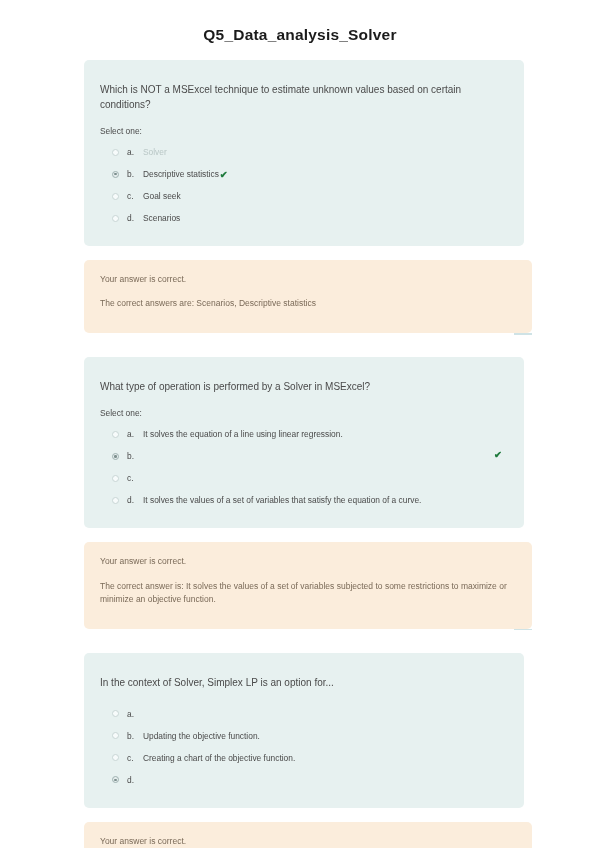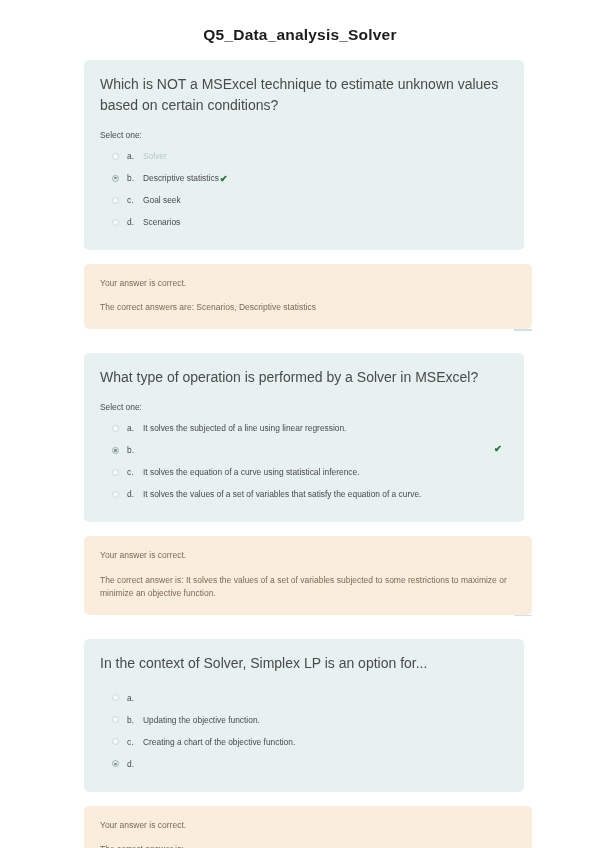--- a/index.html
+++ b/index.html
@@ -35,24 +35,24 @@
   
   .question-panel {
     position: relative;
     margin: 0 76px 0 84px;
     background: #e7f1f0;
     border-radius: 5px;
     padding: 14px 16px 16px 16px;
     box-sizing: border-box;
   }
   .question-text {
-    font-size: 14px;
+    font-size: 10px;
     line-height: 1.5;
     color: #4a4a4a;
-    margin: 0 0 14px 0;
+    margin: 8px 0 14px 0;
   }
   .select-one {
     font-size: 8.4px;
     color: #4a4a4a;
     margin: 12px 0 6px 0;
   }
   .options {
     list-style: none;
     margin: 0;
     padding: 0;
@@ -123,21 +123,21 @@
     color: #1e7a3c;
     font-size: 9.5px;
     font-weight: bold;
   }
   
   .feedback-panel {
     position: relative;
     margin: 14px 68px 0 84px;
     background: #fbeddc;
     border-radius: 5px;
-    padding: 13px 16px 15px 16px;
+    padding: 13px 16px 23px 16px;
     box-sizing: border-box;
   }
   .feedback-line {
     font-size: 8.5px;
     line-height: 1.55;
     color: #7a6a58;
     margin: 0;
   }
   .feedback-line.correct-note {
     margin-bottom: 11px;
@@ -200,31 +200,30 @@
       </div>
       <div class="divider"></div>
       <div class="block-gap"></div>
       <div class="question-panel">
         <p class="question-text">What type of operation is performed by a Solver in MSExcel?</p>
         <div class="select-one">Select one:</div>
         <ul class="options">
           <li class="option-row wide-check">
             <span class="radio"></span>
             <span class="opt-letter">a.</span>
-            <span class="opt-text"><span>It solves the subjected of a line using linear regression.</span></span>
+            <span class="opt-text"><span>It solves the equation of a line using linear regression.</span></span>
           </li>
           <li class="option-row wide-check">
             <span class="radio checked"></span>
             <span class="opt-letter">b.</span>
             <span class="right-check">✔</span>
           </li>
           <li class="option-row wide-check">
             <span class="radio"></span>
             <span class="opt-letter">c.</span>
-            <span class="opt-text"><span>It solves the equation of a curve using statistical inference.</span></span>
           </li>
           <li class="option-row wide-check">
             <span class="radio"></span>
             <span class="opt-letter">d.</span>
             <span class="opt-text"><span>It solves the values of a set of variables that satisfy the equation of a curve.</span></span>
           </li>
         </ul>
       </div>
       <div class="feedback-panel">
         <p class="feedback-line correct-note">Your answer is correct.</p>

